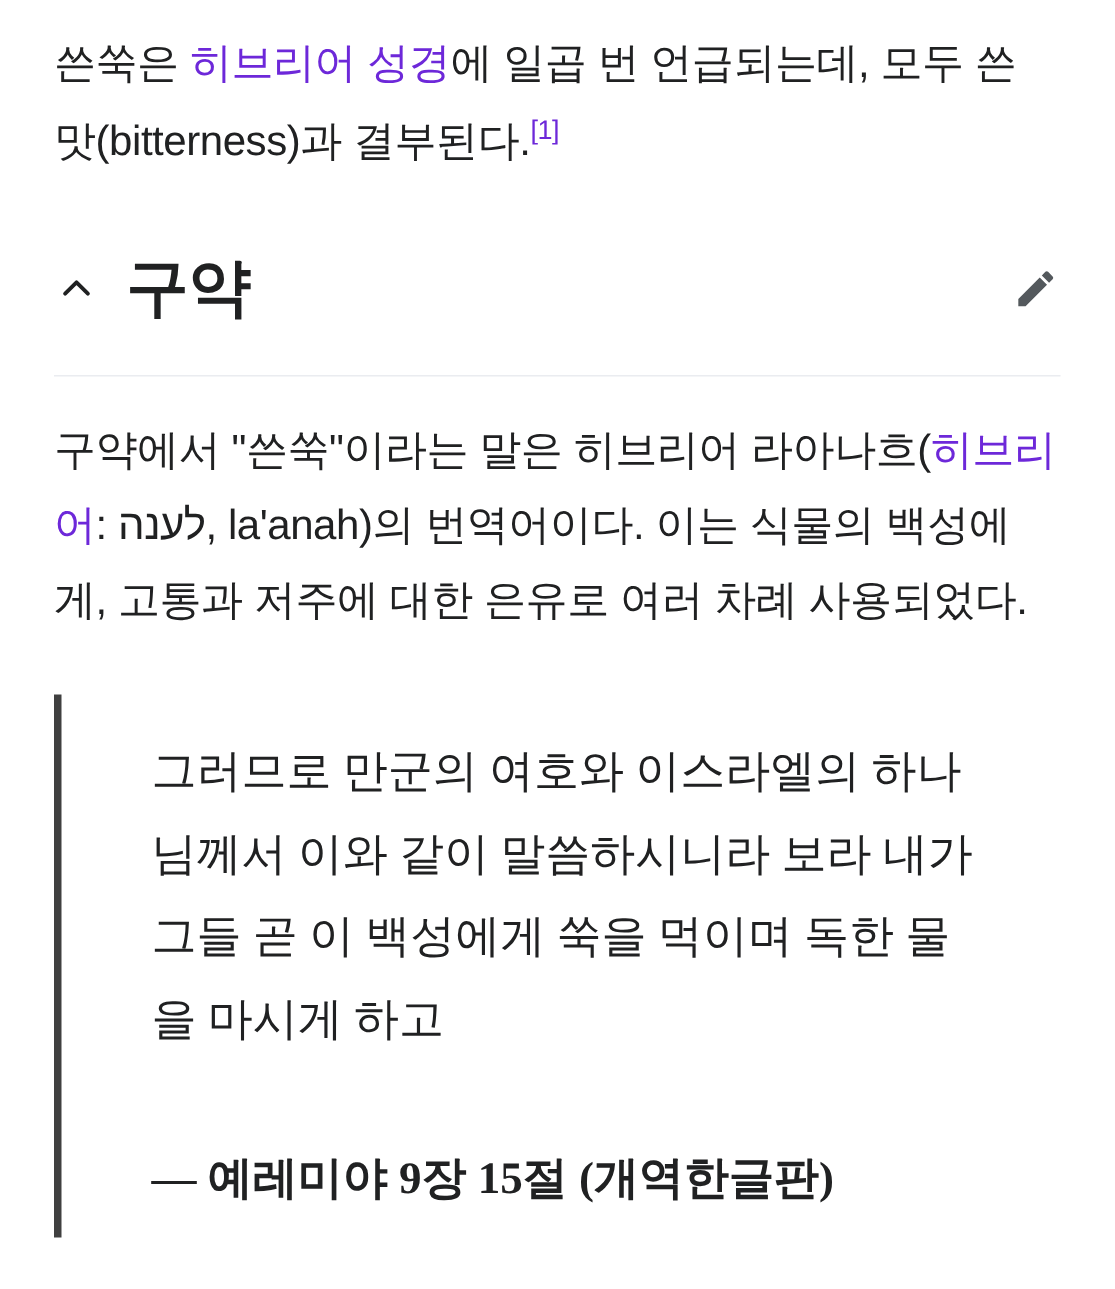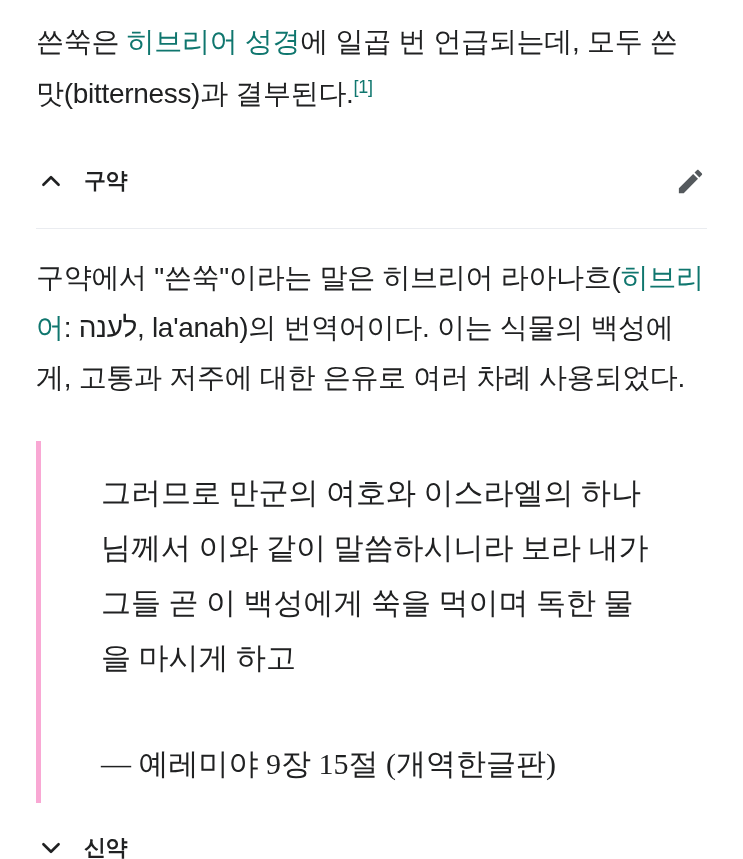--- a/index.html
+++ b/index.html
@@ -9,56 +9,56 @@
     font-family:"Liberation Sans","DejaVu Sans",sans-serif;
     color:#202122;
   }
   .page { padding:0 36px; }
 
   .intro {
     padding-top:16px;
     font-size:28px; line-height:52px;
     letter-spacing:-0.3px;
   }
-  a.wikilink { color:#0f766e; text-decoration:none; cursor:pointer; }
+  a.wikilink { color:#6d28d9; text-decoration:none; cursor:pointer; }
   sup.reference { font-size:18px; line-height:0; vertical-align:super; }
 
   .section-heading {
     display:flex; align-items:center;
     margin-top:44px;
     cursor:pointer;
   }
   .chevron-box { width:30px; height:30px; display:flex; align-items:center; justify-content:center; flex:0 0 auto; }
   .chevron-box svg { width:26px; height:26px; stroke:#202122; stroke-width:2.4; fill:none; stroke-linecap:round; stroke-linejoin:round; }
   .section-heading h2 {
-    font-size:22px; font-weight:700; margin-left:18px;
+    font-size:42px; font-weight:700; margin-left:18px;
     letter-spacing:-0.5px;
   }
   .edit-box { margin-left:auto; width:34px; height:34px; display:flex; align-items:center; justify-content:center; cursor:pointer; }
   .edit-box svg { width:31px; height:31px; fill:#54595d; }
 
   .divider {
     border:none; border-top:1px solid #eaecf0;
     margin-top:30px;
   }
 
   .body-para {
     margin-top:24px;
     font-size:28px; line-height:50px;
     letter-spacing:-0.3px;
   }
 
   blockquote {
     margin:38px 0 0 0;
-    border-left:5px solid #f9a8d4;
+    border-left:5px solid #404040;
     padding:24px 48px 12px 60px;
     font-family:"Liberation Serif","DejaVu Serif",serif;
   }
   .quote-text { font-size:30px; line-height:55px; }
-  .quote-attribution { margin-top:52px; font-size:30px; line-height:54px; }
+  .quote-attribution { margin-top:52px; font-size:30px; line-height:54px;font-weight:bold; }
 
   .section-heading.bottom { margin-top:30px; }
 </style>
 </head>
 <body>
 
 <div class="page">
 
   <p class="intro"><span>쓴쑥은 </span><a class="wikilink" href="#">히브리어 성경</a><span>에 일곱 번 언급되는데, 모두 쓴 맛(bitterness)과 결부된다.</span><sup class="reference"><a class="wikilink" href="#">[1]</a></sup></p>
 

